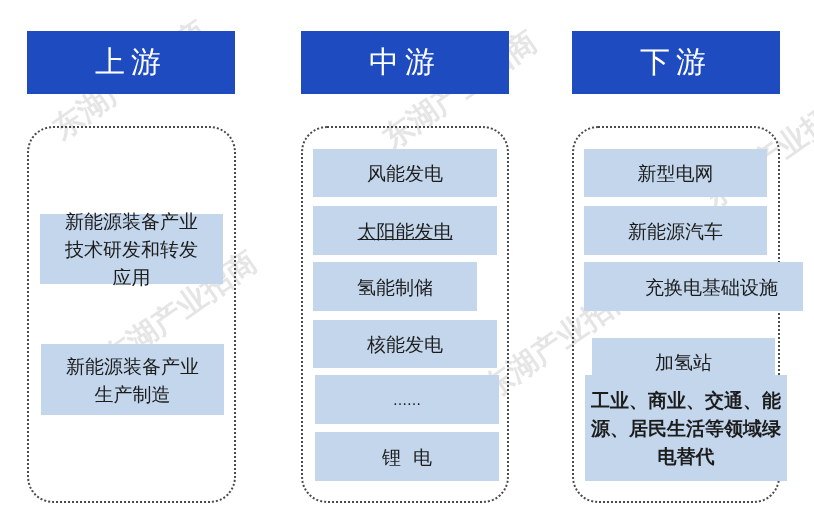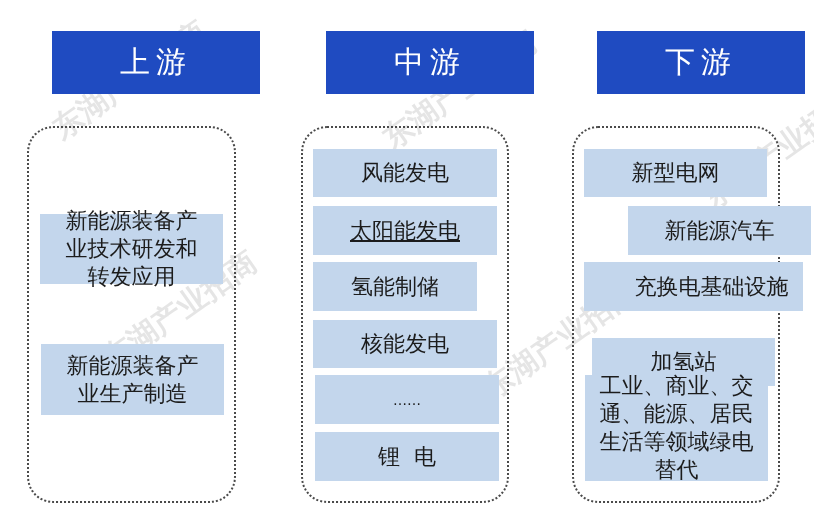--- a/index.html
+++ b/index.html
@@ -1,24 +1,24 @@
 <!DOCTYPE html>
 <html><head>
 <meta charset="utf-8">
 <style>
   html, body { margin:0; padding:0; background:#ffffff; }
   body { width:814px; height:519px; position:relative; overflow:hidden;
          font-family:"DejaVu Sans","Liberation Sans",sans-serif; }
   .header { position:absolute; top:31px; height:63px; background:#1f4bc1;
             color:#ffffff; font-size:30px; display:flex; align-items:center;
-            justify-content:center; letter-spacing:6px;margin-left:25px; }
+            justify-content:center; letter-spacing:6px; }
   .container { position:absolute; top:126px; height:377px;
                border:2px dotted #4a4a4a; border-radius:26px; box-sizing:border-box; }
   .item { position:absolute; background:#c3d6ec; color:#1c1c1c;
-          font-size:22px; display:flex; align-items:center; justify-content:center;
+          font-size:19px; display:flex; align-items:center; justify-content:center;
           text-align:center; line-height:28px; }
   .watermark { position:absolute; color:rgba(160,160,160,0.28); font-size:30px; font-weight:bold;
                transform:rotate(-35deg); white-space:nowrap; pointer-events:none; }
 </style>
 </head>
 <body>
 
 <div class="watermark" style="left:40px;top:60px;">东湖产业招商</div>
 <div class="watermark" style="left:370px;top:70px;">东湖产业招商</div>
 <div class="watermark" style="left:90px;top:290px;">东湖产业招商</div>
@@ -35,16 +35,16 @@
 <div class="item" style="left:313px;top:149px;width:184px;height:48px;">风能发电</div>
 <div class="item" style="left:313px;top:206px;width:184px;height:49px;text-decoration:underline;">太阳能发电</div>
 <div class="item" style="left:313px;top:262px;width:164px;height:49px;">氢能制储</div>
 <div class="item" style="left:313px;top:320px;width:184px;height:48px;">核能发电</div>
 <div class="item" style="left:315px;top:375px;width:184px;height:49px;font-size:14px;">……</div>
 <div class="item" style="left:315px;top:432px;width:184px;height:49px;white-space:pre;">锂  电</div>
 
 <div class="header" style="left:572px;width:208px;">下游</div>
 <div class="container" style="left:572px;width:208px;"></div>
 <div class="item" style="left:584px;top:149px;width:183px;height:48px;">新型电网</div>
-<div class="item" style="left:584px;top:206px;width:183px;height:49px;margin-left:44px;">新能源汽车</div>
+<div class="item" style="left:584px;top:206px;width:183px;height:49px;">新能源汽车</div>
 <div class="item" style="left:584px;top:262px;width:183px;height:49px;padding-left:36px;">充换电基础设施</div>
 <div class="item" style="left:584px;top:338px;width:183px;height:48px;margin-left:8px;">加氢站</div>
-<div class="item" style="left:585px;top:375px;width:183px;height:106px;padding:4px 4px;box-sizing:border-box;">工业、商业、交通、能源、居民生活等领域绿电替代</div>
+<div class="item" style="left:585px;top:375px;width:202px;height:106px;padding:4px 4px;box-sizing:border-box;font-weight:bold;">工业、商业、交通、能源、居民生活等领域绿电替代</div>
 
 </body></html>

